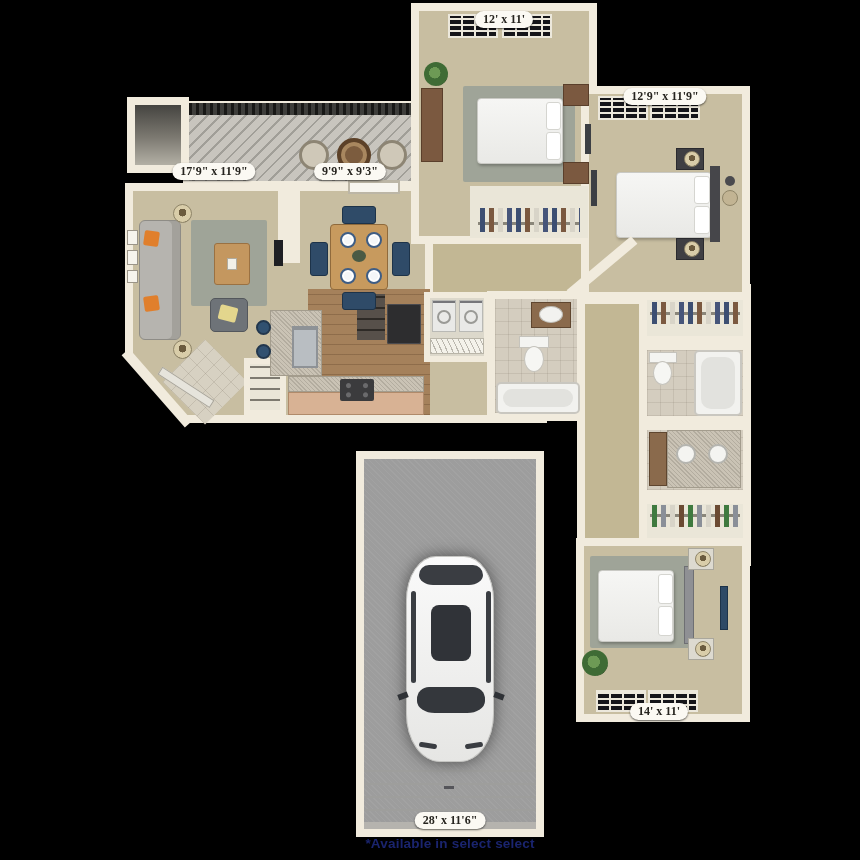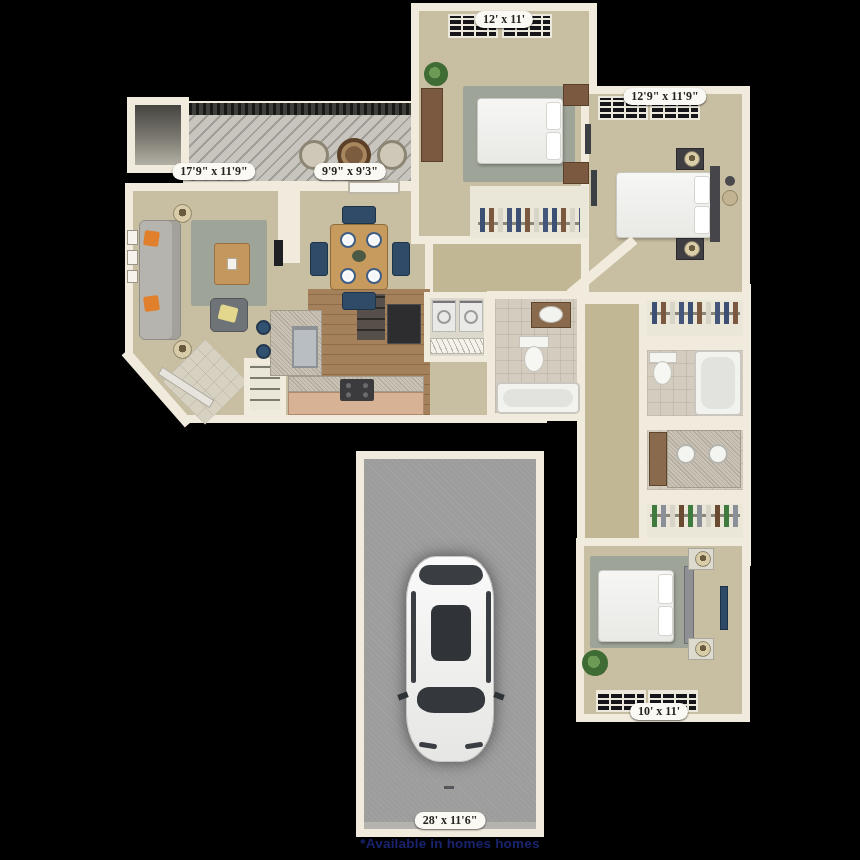--- a/index.html
+++ b/index.html
@@ -194,17 +194,17 @@
   <div class="abs" style="left:432px;top:300px;width:24px;height:32px;background:#e9e9e7;border:1px solid #b9b9b5;box-shadow:inset 0 6px 0 -4px #76767a;z-index:23;"></div>
   <div class="abs" style="left:437px;top:310px;width:14px;height:14px;border-radius:50%;border:2px solid #9a9a96;z-index:24;"></div>
   <div class="abs" style="left:459px;top:300px;width:24px;height:32px;background:#e9e9e7;border:1px solid #b9b9b5;box-shadow:inset 0 6px 0 -4px #76767a;z-index:23;"></div>
   <div class="abs" style="left:464px;top:310px;width:14px;height:14px;border-radius:50%;border:2px solid #9a9a96;z-index:24;"></div>
   <div class="abs" style="left:430px;top:338px;width:54px;height:16px;background:#f4f2ea;background-image:repeating-linear-gradient(65deg,rgba(130,125,115,.5) 0 1px,transparent 1px 5px);border:1px solid #b9b5a8;z-index:23;"></div>
 
   <div class="badge" style="left:504px;top:11px;">12' x 11'</div>
   <div class="badge" style="left:665px;top:88px;">12'9" x 11'9"</div>
   <div class="badge" style="left:214px;top:163px;">17'9" x 11'9"</div>
   <div class="badge" style="left:350px;top:163px;">9'9" x 9'3"</div>
-  <div class="badge" style="left:659px;top:703px;">10' x 11'</div>
+  <div class="badge" style="left:659px;top:703px;">14' x 11'</div>
   <div class="badge" style="left:450px;top:812px;">28' x 11'6"</div>
 
-  <div class="footnote">*Available in homes homes</div>
+  <div class="footnote">*Available in select select</div>
 </div>
 
 </body></html>

